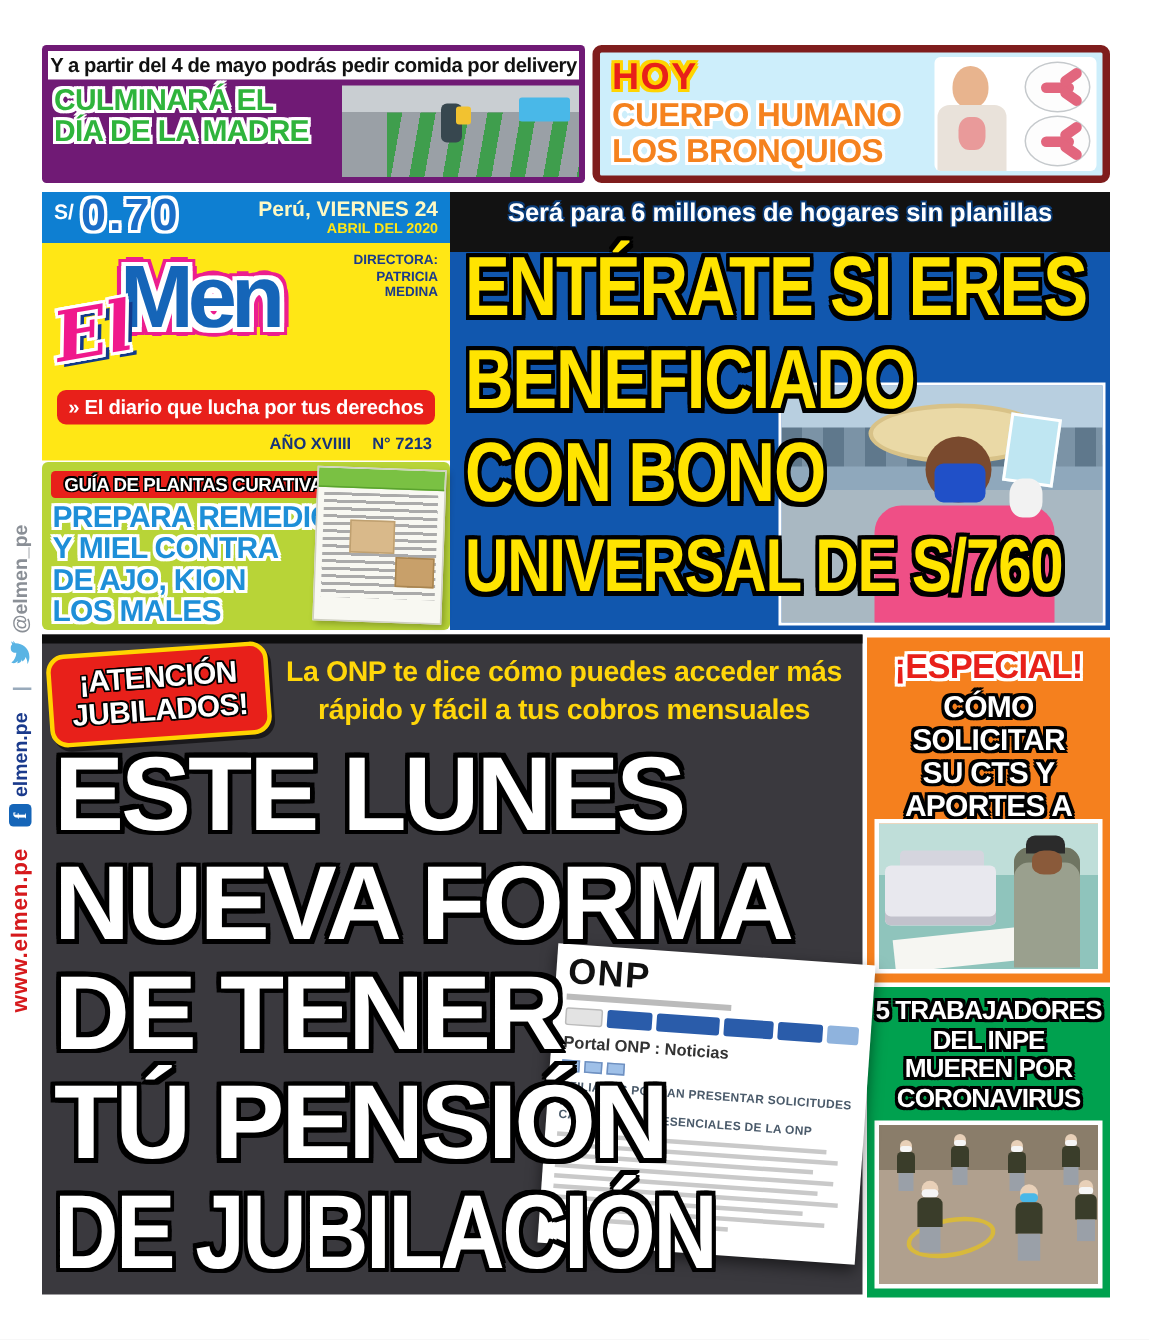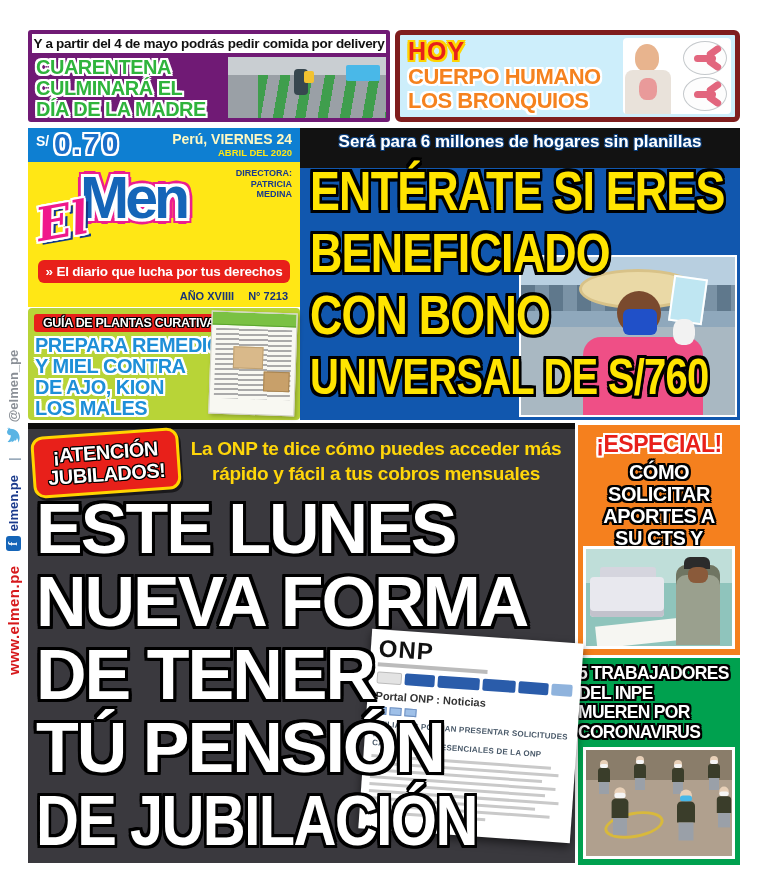--- a/index.html
+++ b/index.html
@@ -144,21 +144,21 @@
   .photo-cts .mach { position:absolute; left:4px; top:28px; width:74px; height:40px; background:#e8e8ee; border-radius:4px; box-shadow:inset 0 -6px 0 #c2c2cc; }
   .photo-cts .mach2 { position:absolute; left:14px; top:18px; width:56px; height:14px; background:#d5d5de; border-radius:3px; }
   .photo-cts .cloth { position:absolute; left:10px; bottom:2px; width:90px; height:22px; background:#f6f6f2; transform:rotate(-6deg); }
   .photo-cts .man { position:absolute; right:12px; top:16px; width:44px; height:80px; background:#9aa08e; border-radius:10px 10px 0 0;
     box-shadow:inset 0 10px 0 #6f7562; }
   .photo-cts .cap { position:absolute; right:22px; top:8px; width:26px; height:12px; background:#2b2b2b; border-radius:6px 6px 0 0; }
   .photo-cts .head { position:absolute; right:24px; top:18px; width:20px; height:16px; background:#8a5a3a; border-radius:40%; }
 
   
   .inpe { left:578px; top:658px; width:162px; height:207px; background:#00a14f; }
-  .inpe .hl { margin-top:6px; color:#fff; font-weight:bold; font-size:17.5px; line-height:19.5px; letter-spacing:-.7px; }
+  .inpe .hl { margin-top:6px; text-align:center; color:#fff; font-weight:bold; font-size:17.5px; line-height:19.5px; letter-spacing:-.7px; }
   .photo-inpe { position:absolute; left:5px; right:5px; bottom:6px; height:112px; border:3px solid #fff;
     background:linear-gradient(#8a7d6a 0 30px,#b0a08e 30px 100%); overflow:hidden; }
   .photo-inpe .mark { position:absolute; left:18px; bottom:18px; width:60px; height:26px; border:3px solid #d8b93c; border-radius:50%; transform:rotate(-10deg); }
   .fig { position:absolute; width:12px; }
   .fig .h { width:8px; height:8px; background:#e8d0b8; border-radius:50%; margin:0 auto; }
   .fig .m { width:8px; height:4px; background:#f5f5f5; border-radius:2px; margin:-4px auto 0 auto; }
   .fig .t { width:12px; height:14px; background:#3a3d2a; border-radius:3px 3px 0 0; }
   .fig .p { width:10px; height:12px; background:#9aa0a8; margin:0 auto; }
 </style>
 </head>
@@ -177,21 +177,20 @@
       <svg width="16" height="13" viewBox="0 0 24 20">
           <path fill="#5ab4e4" d="M24 2.4c-.9.4-1.8.7-2.8.8 1-.6 1.8-1.6 2.1-2.7-.9.6-2 1-3.1 1.2C19.3.7 18 0 16.6 0c-2.7 0-4.9 2.2-4.9 4.9 0 .4 0 .8.1 1.1C7.7 5.8 4.1 3.9 1.7.9 1.2 1.6 1 2.4 1 3.3c0 1.7.9 3.2 2.2 4.1-.8 0-1.6-.2-2.2-.6v.1c0 2.4 1.7 4.4 3.9 4.8-.4.1-.8.2-1.3.2-.3 0-.6 0-.9-.1.6 2 2.4 3.4 4.6 3.4-1.7 1.3-3.8 2.1-6.1 2.1-.4 0-.8 0-1.2-.1 2.2 1.4 4.8 2.2 7.5 2.2 9.1 0 14-7.5 14-14v-.6c1-.7 1.8-1.6 2.5-2.4z"></path>
         </svg>
       <span>@elmen_pe</span>
     </span>
   </div>
 
   <div class="abs banner-red">
     <div class="kicker">Y a partir del 4 de mayo podrás pedir comida por delivery</div>
     <div class="headline ow2">
-      <div>CUARENTENA</div>
       <div>CULMINARÁ EL</div>
       <div>DÍA DE LA MADRE</div>
     </div>
     <div class="photo-cyclist">
       <div class="lanes"></div>
       <div class="bus"></div>
       <div class="rider"></div>
       <div class="pack"></div>
     </div>
   </div>
@@ -333,22 +332,22 @@
       <div class="ob3">TÚ PENSIÓN</div>
       <div class="ob3 l5">DE JUBILACIÓN</div>
     </div>
   </div>
 
   <div class="abs especial">
     <div class="tag ow2">¡ESPECIAL!</div>
     <div class="hl ob2">
       <div>CÓMO</div>
       <div>SOLICITAR</div>
+      <div>SU CTS Y</div>
       <div>APORTES A</div>
-      <div>SU CTS Y</div>
       <div>AFP</div>
     </div>
     <div class="photo-cts">
       <div class="mach2"></div>
       <div class="mach"></div>
       <div class="cloth"></div>
       <div class="man"></div>
       <div class="cap"></div>
       <div class="head"></div>
     </div>

